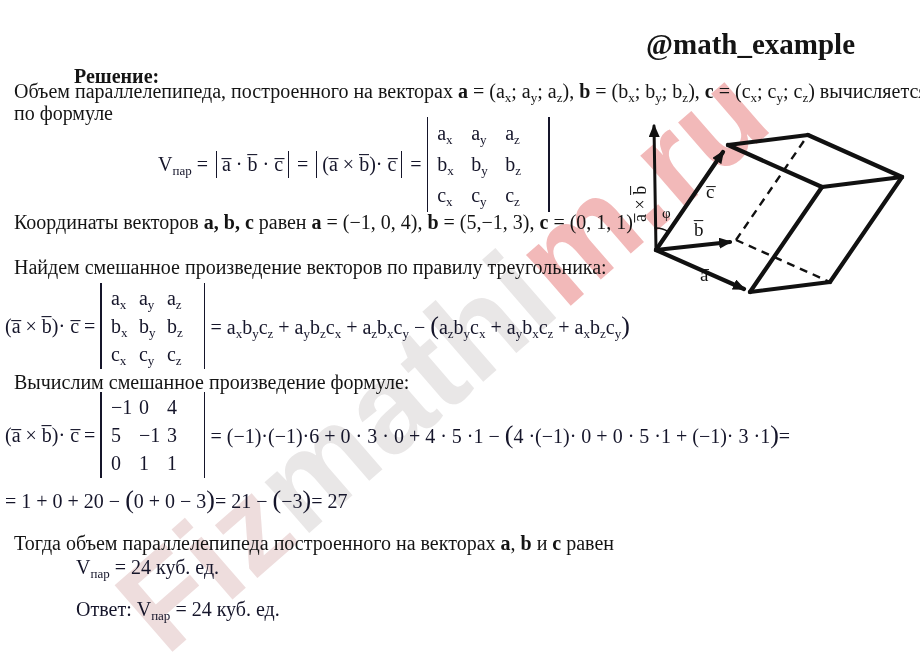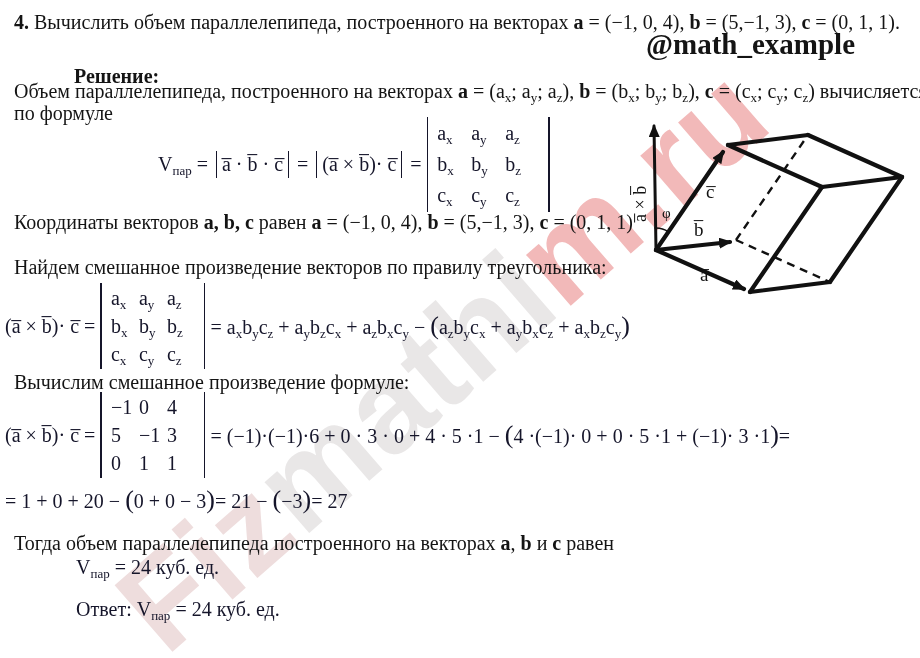--- a/index.html
+++ b/index.html
@@ -31,21 +31,20 @@
   .diagram{position:absolute;left:618px;top:100px;}
   .diagram text{font-family:"Liberation Serif",serif;fill:#111;}
 </style>
 </head>
 <body>
 
 <div class="watermark"><span style="color: rgb(238, 221, 221);">Fiz</span><span style="color: rgb(233, 231, 231);">mathi</span><span style="color: rgb(242, 185, 185);">m.ru</span></div>
 
 <div class="content">
 
-  <div class="line" style="left:14px;top:12px;"><span class="bold">4. </span><span>Вычислить объем параллелепипеда, построенного на векторах </span><span class="bold">a</span><span> = (−1, 0, 4), </span><span class="bold">b</span><span> = (5,−1, 3), </span><span class="bold">c</span><span> = (0, 1, 1).</span></div>
 
   <div class="handle">@math_example</div>
 
   <div class="line sol-label" style="left:74px;top:59px;margin-top:7px;">Решение:</div>
 
   <div class="line" style="left:14px;top:81px;"><span>Объем параллелепипеда, построенного на векторах </span><span class="bold">a</span><span> = (a</span><sub>x</sub><span>; a</span><sub>y</sub><span>; a</span><sub>z</sub><span>), </span><span class="bold">b</span><span> = (b</span><sub>x</sub><span>; b</span><sub>y</sub><span>; b</span><sub>z</sub><span>), </span><span class="bold">c</span><span> = (c</span><sub>x</sub><span>; c</span><sub>y</sub><span>; c</span><sub>z</sub><span>) вычисляется</span></div>
   <div class="line" style="left:14px;top:103px;">по формуле</div>
 
   <div class="formula" style="left:158px;top:118px;height:93px;">
     <span class="ftext"><span>V</span><sub>пар</sub><span> = </span><span class="abs">a̅ · b̅ · c̅</span><span> = </span><span class="abs">(a̅ × b̅)· c̅</span><span> =</span></span>

